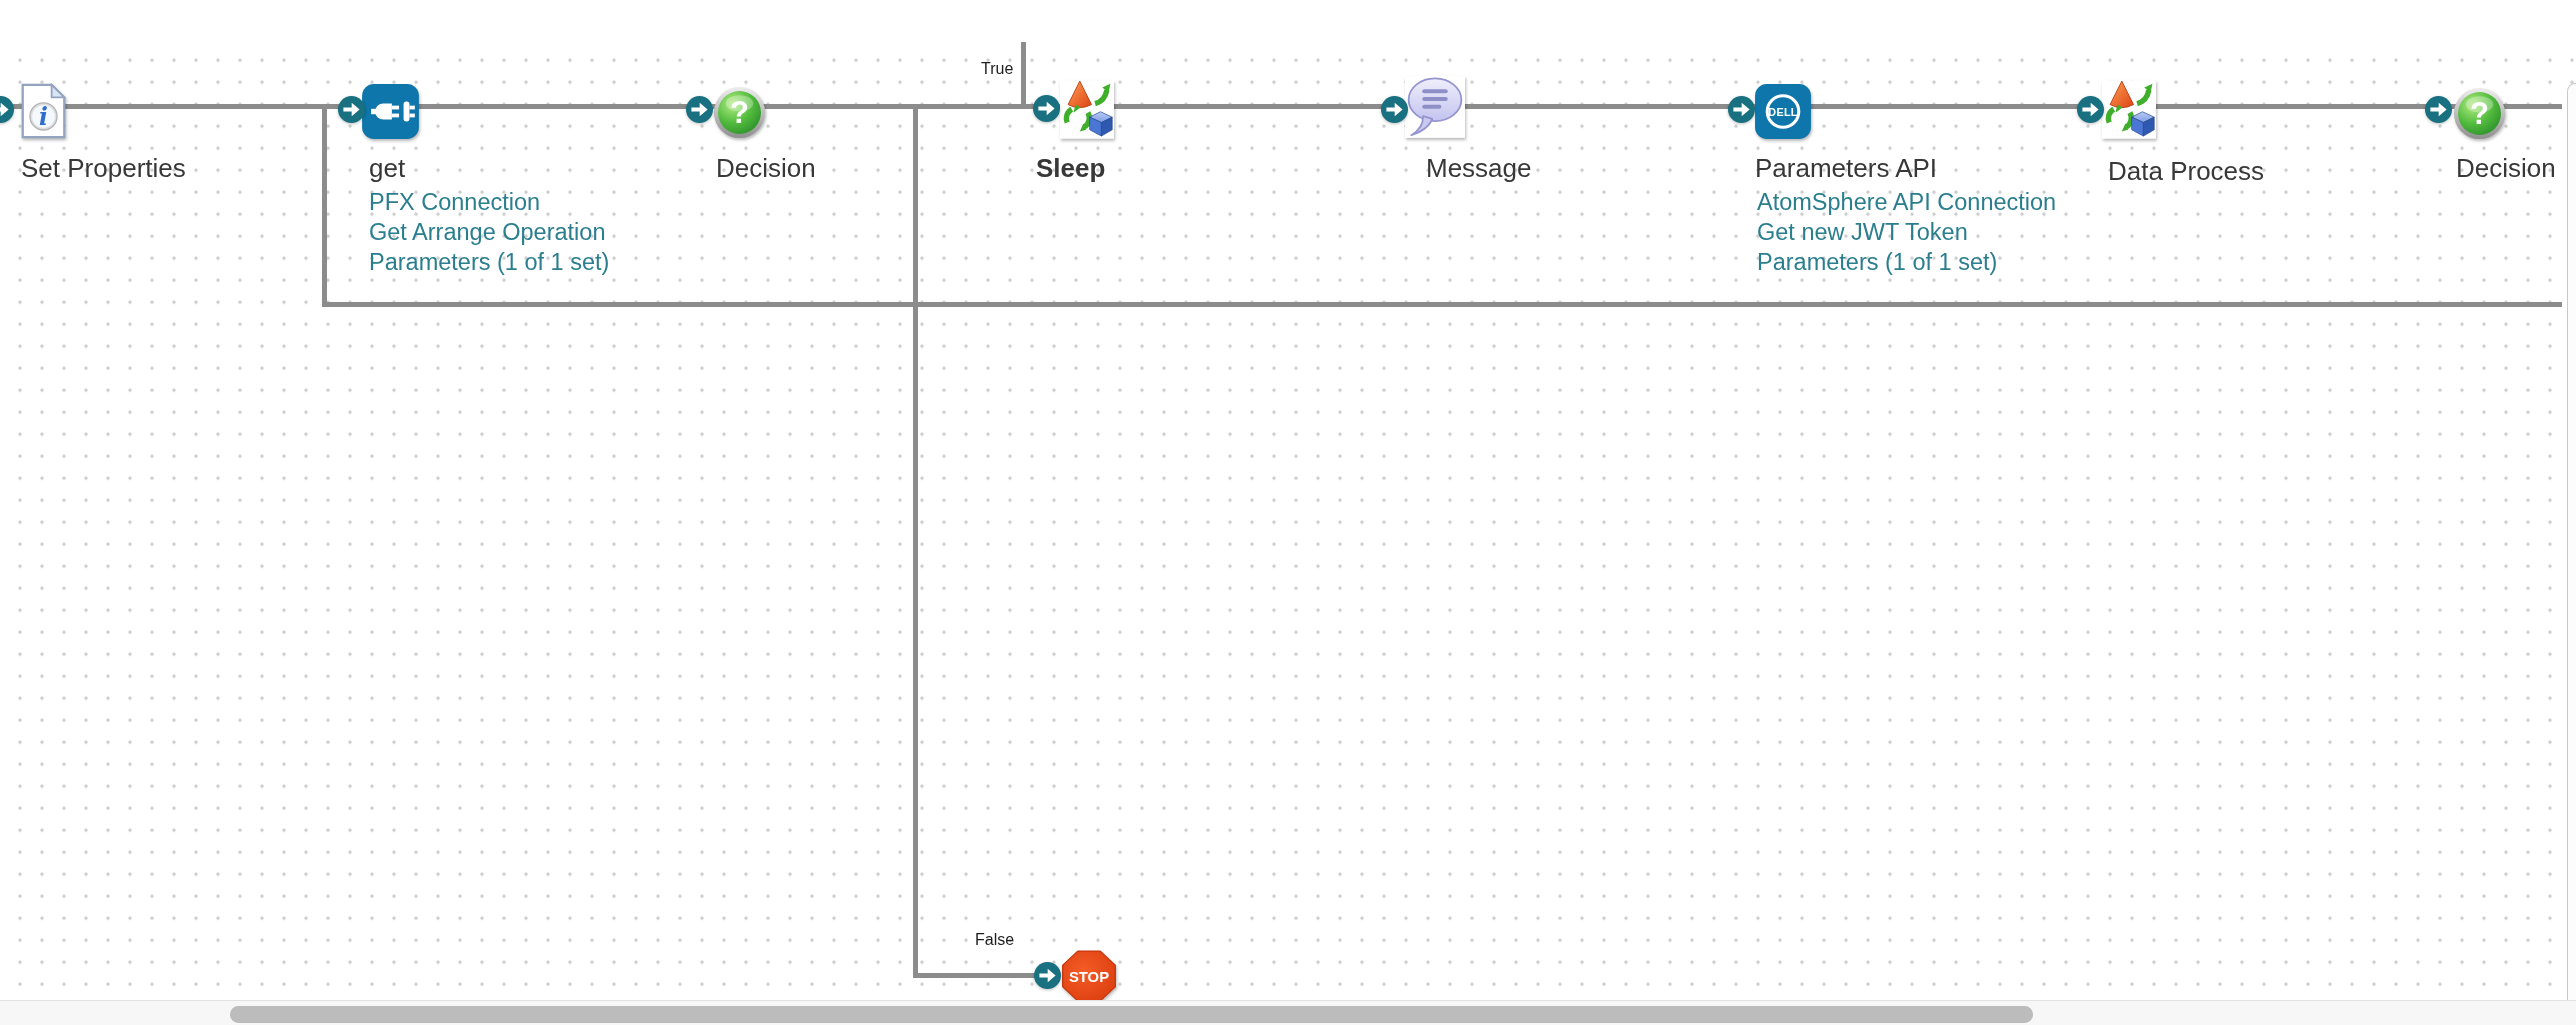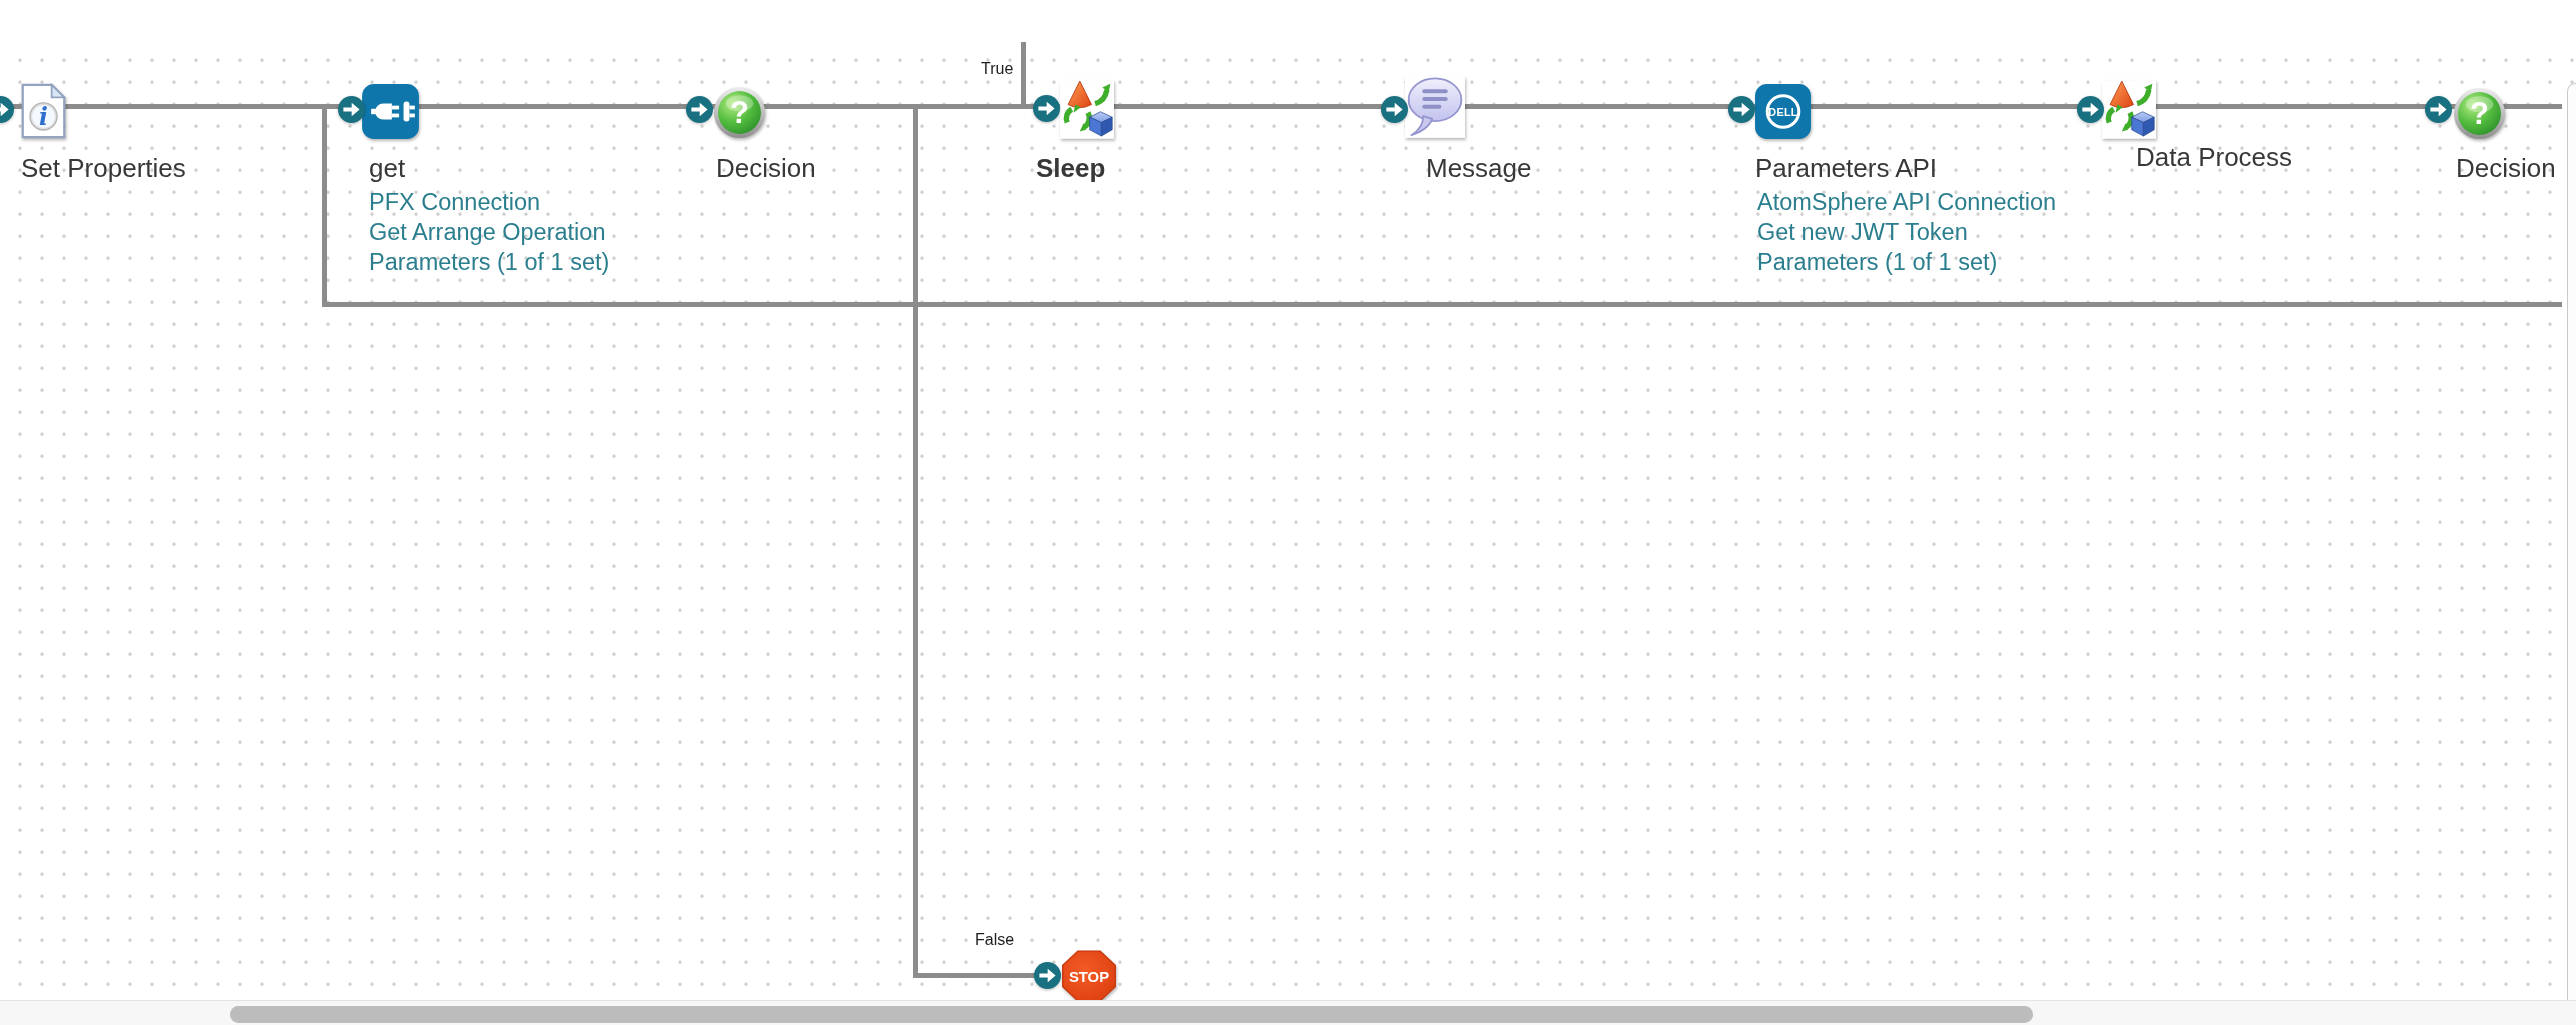--- a/index.html
+++ b/index.html
@@ -240,21 +240,21 @@
         <path d="M17 27 l6 3 -8 6 z" fill="#3fae2a"></path>
         <path d="M31 36 a12 12 0 0 1 -4 16" fill="none" stroke="#3fae2a" stroke-width="6"></path>
         <path d="M29 55 l-7 2 4 -9 z" fill="#3fae2a"></path>
         <path d="M39 26 q11 -3 13 -15" fill="none" stroke="#3fae2a" stroke-width="6"></path>
         <path d="M47 8 l9 -4 -2 10 z" fill="#3fae2a"></path>
         <polygon points="33,41 45,35 58,41 46,47" fill="url(#cube2t)" stroke="#27488e" stroke-width="0.8"></polygon>
         <polygon points="33,41 46,47 46,62 33,55" fill="#4a77d4" stroke="#27488e" stroke-width="0.8"></polygon>
         <polygon points="46,47 58,41 58,55 46,62" fill="#2f58b0" stroke="#27488e" stroke-width="0.8"></polygon>
       </svg>
     </span>
-    <div class="shape-label" style="left:2108px;top:100px;margin-left:28px;">Data Process</div>
+    <div class="shape-label" style="left:2108px;top:114px;">Data Process</div>
 
     <span class="shape-icon" style="left:2453px;top:45px;">
       <svg width="53" height="53" viewBox="0 0 58 58">
         <defs>
           <linearGradient id="ring2" x1="0" y1="0" x2="0" y2="1">
               <stop offset="0" stop-color="#ededed"></stop>
               <stop offset="1" stop-color="#8f8f8f"></stop>
             </linearGradient>
           <radialGradient id="grn2" cx="0.35" cy="0.3" r="0.8">
               <stop offset="0" stop-color="#b4ec84"></stop>

